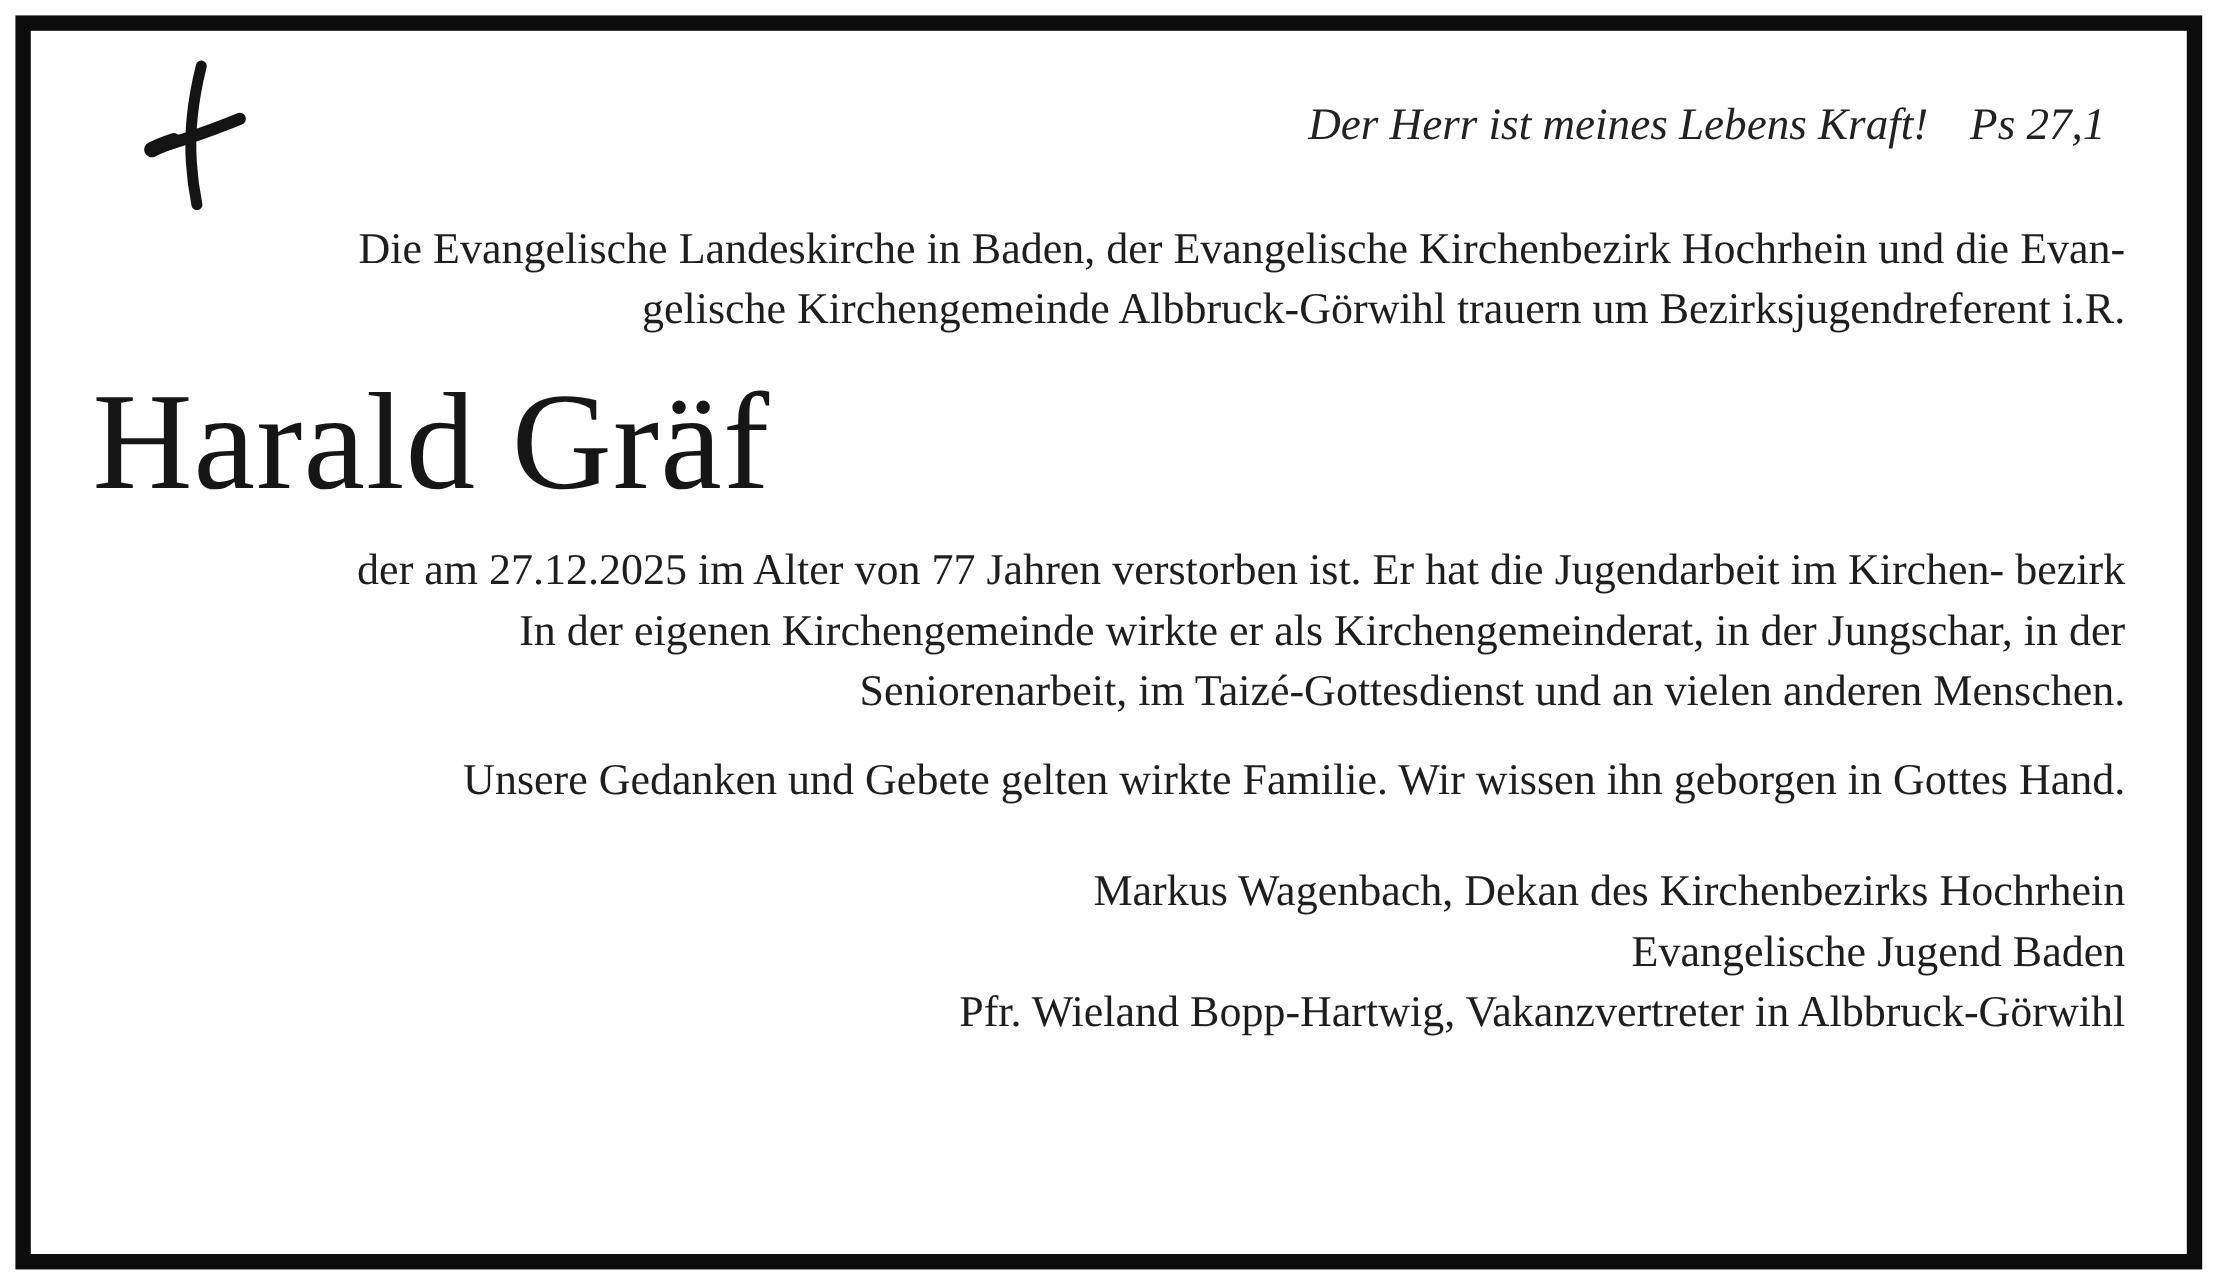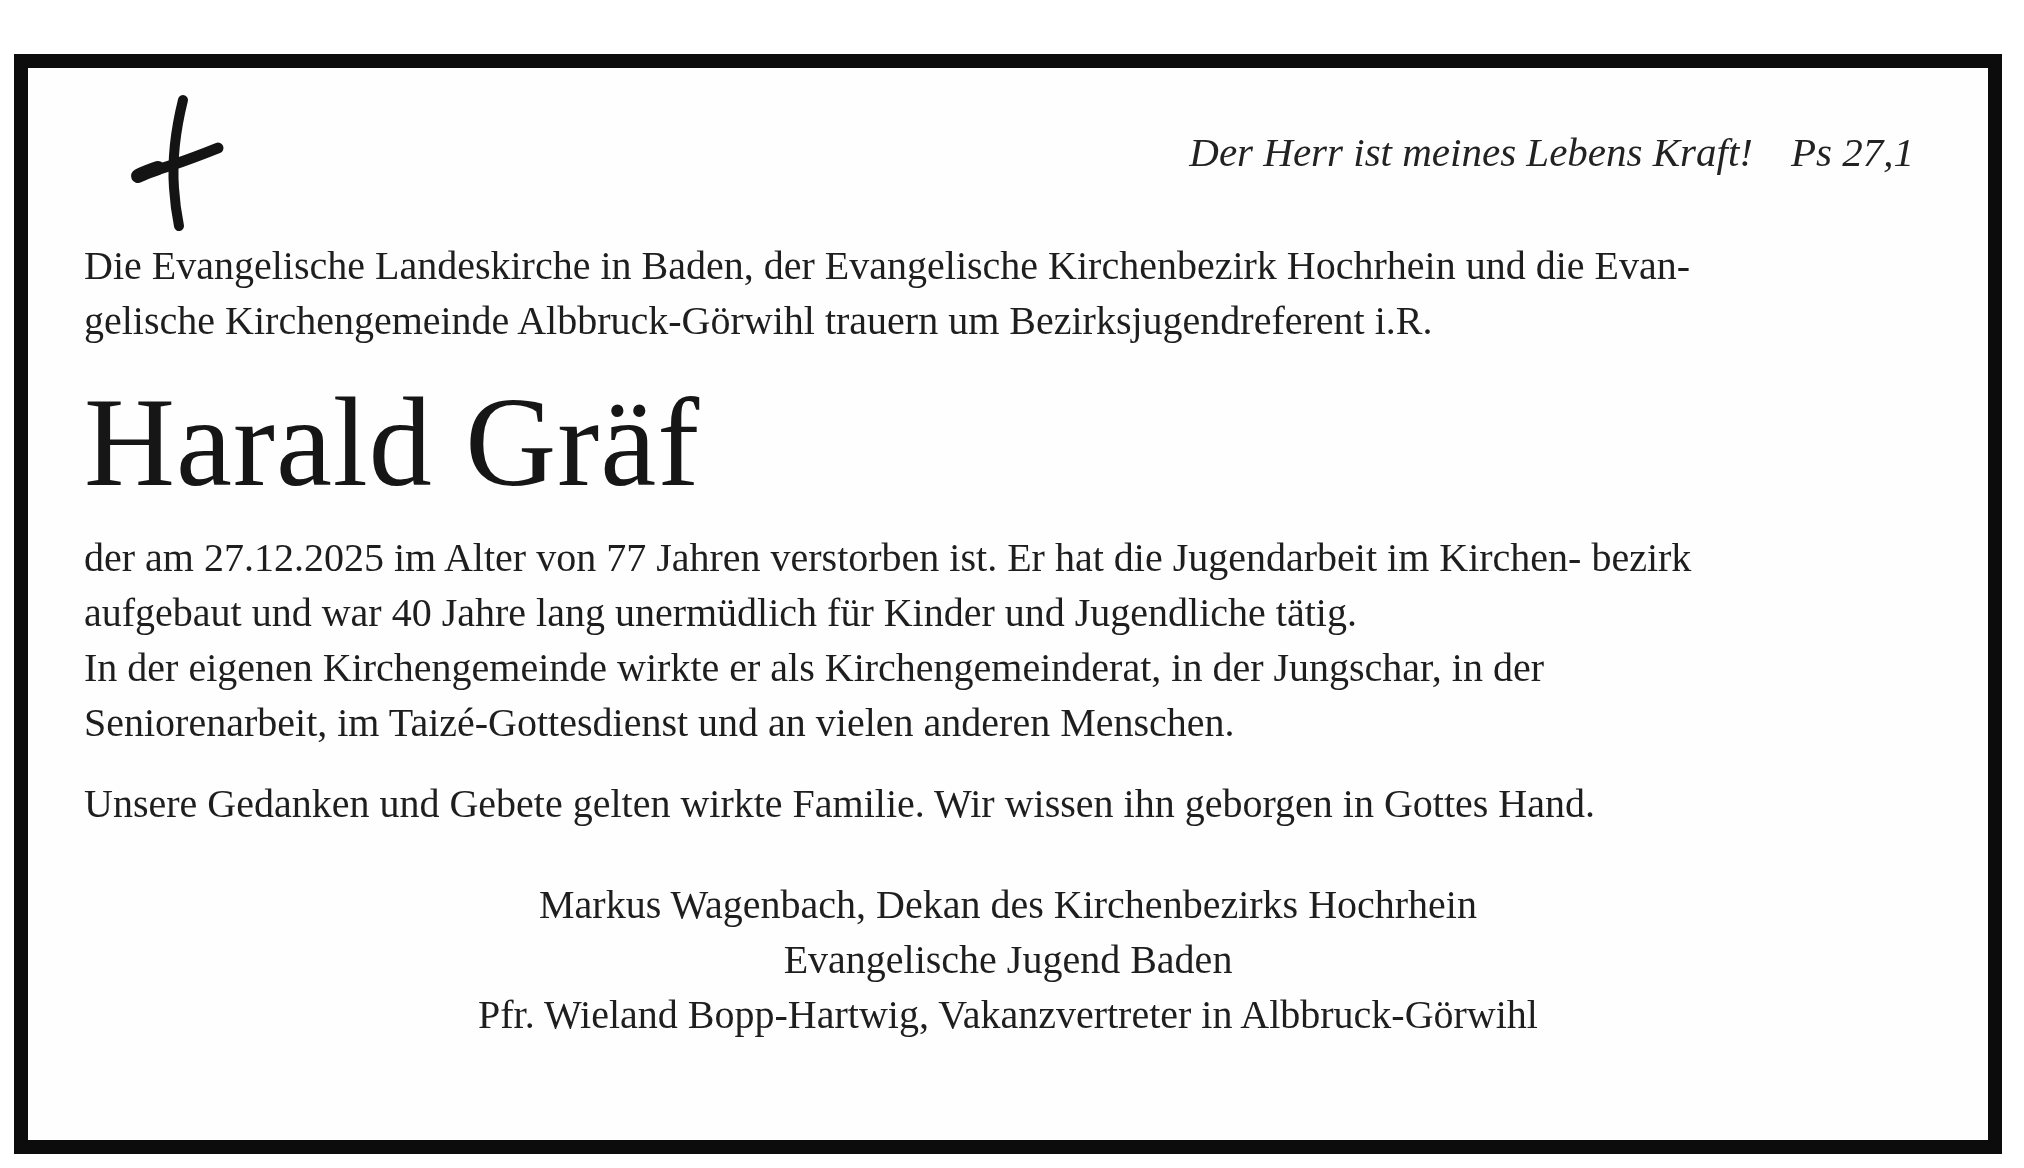--- a/index.html
+++ b/index.html
@@ -19,21 +19,20 @@
   .card {
     position: absolute;
     left: 14px;
     top: 14px;
     right: 22px;
     bottom: 14px;
     border: 14px solid #0c0c0c;
     background: #fefefe;
     box-sizing: border-box;
     padding: 14px 56px 0 56px;
-    margin-top: 40px;
   }
   .header-row {
     position: relative;
     height: 150px;
   }
   .cross {
     position: absolute;
     left: 42px;
     top: 8px;
     width: 110px;
@@ -53,21 +52,21 @@
     font-style: italic;
   }
   .body-text {
     font-size: 40px;
     line-height: 55px;
     color: #1e1e1e;
   }
   .intro {
     margin-top: 6px;
   }
-  .line { white-space: nowrap; }
+  .line { white-space: nowrap; text-align: right; }
   .deceased-name {
     margin: 26px 0 14px 0;
     text-align: left;
     font-size: 126px;
     line-height: 138px;
     font-weight: normal;
     color: #161616;
     letter-spacing: 1px;
   }
   .para1 { margin-top: 18px; }
@@ -98,21 +97,20 @@
 
     <div class="body-text intro">
       <div class="line">Die Evangelische Landeskirche in Baden, der Evangelische Kirchenbezirk Hochrhein und die Evan-</div>
       <div class="line">gelische Kirchengemeinde Albbruck-Görwihl trauern um Bezirksjugendreferent i.R.</div>
     </div>
 
     <h1 class="deceased-name">Harald Gräf</h1>
 
     <div class="body-text para1">
       <div class="line">der am 27.12.2025 im Alter von 77 Jahren verstorben ist. Er hat die Jugendarbeit im Kirchen- bezirk</div>
-      <div class="line">aufgebaut und war 40 Jahre lang unermüdlich für Kinder und Jugendliche tätig.</div>
       <div class="line">In der eigenen Kirchengemeinde wirkte er als Kirchengemeinderat, in der Jungschar, in der</div>
       <div class="line">Seniorenarbeit, im Taizé-Gottesdienst und an vielen anderen Menschen.</div>
     </div>
 
     <div class="body-text para2">
     </div>
 
     <div class="body-text para3">
       <div class="line">Unsere Gedanken und Gebete gelten wirkte Familie. Wir wissen ihn geborgen in Gottes Hand.</div>
     </div>

